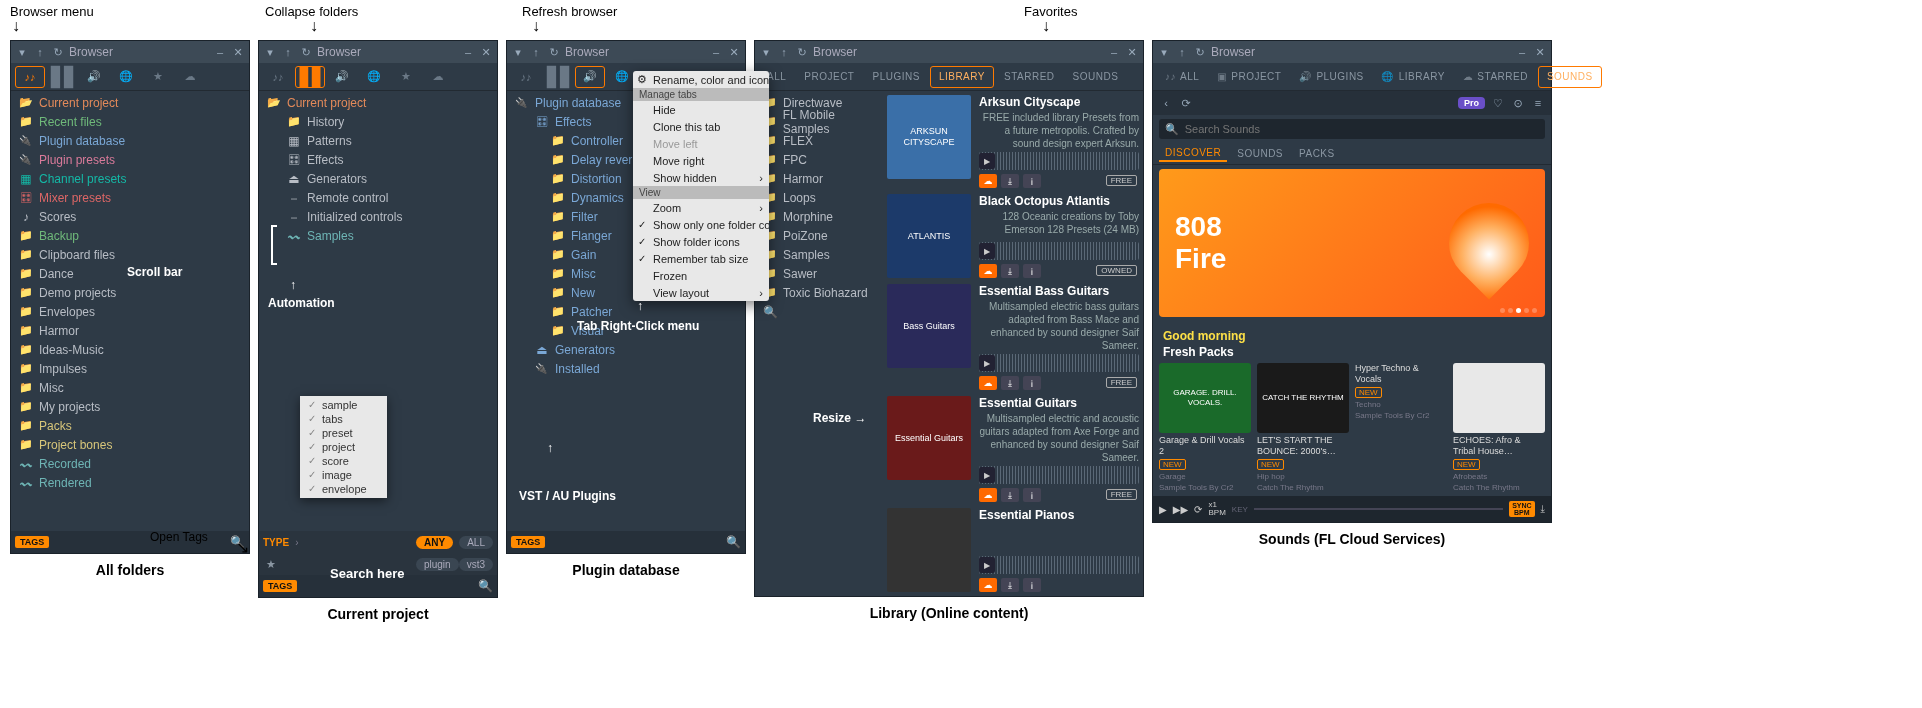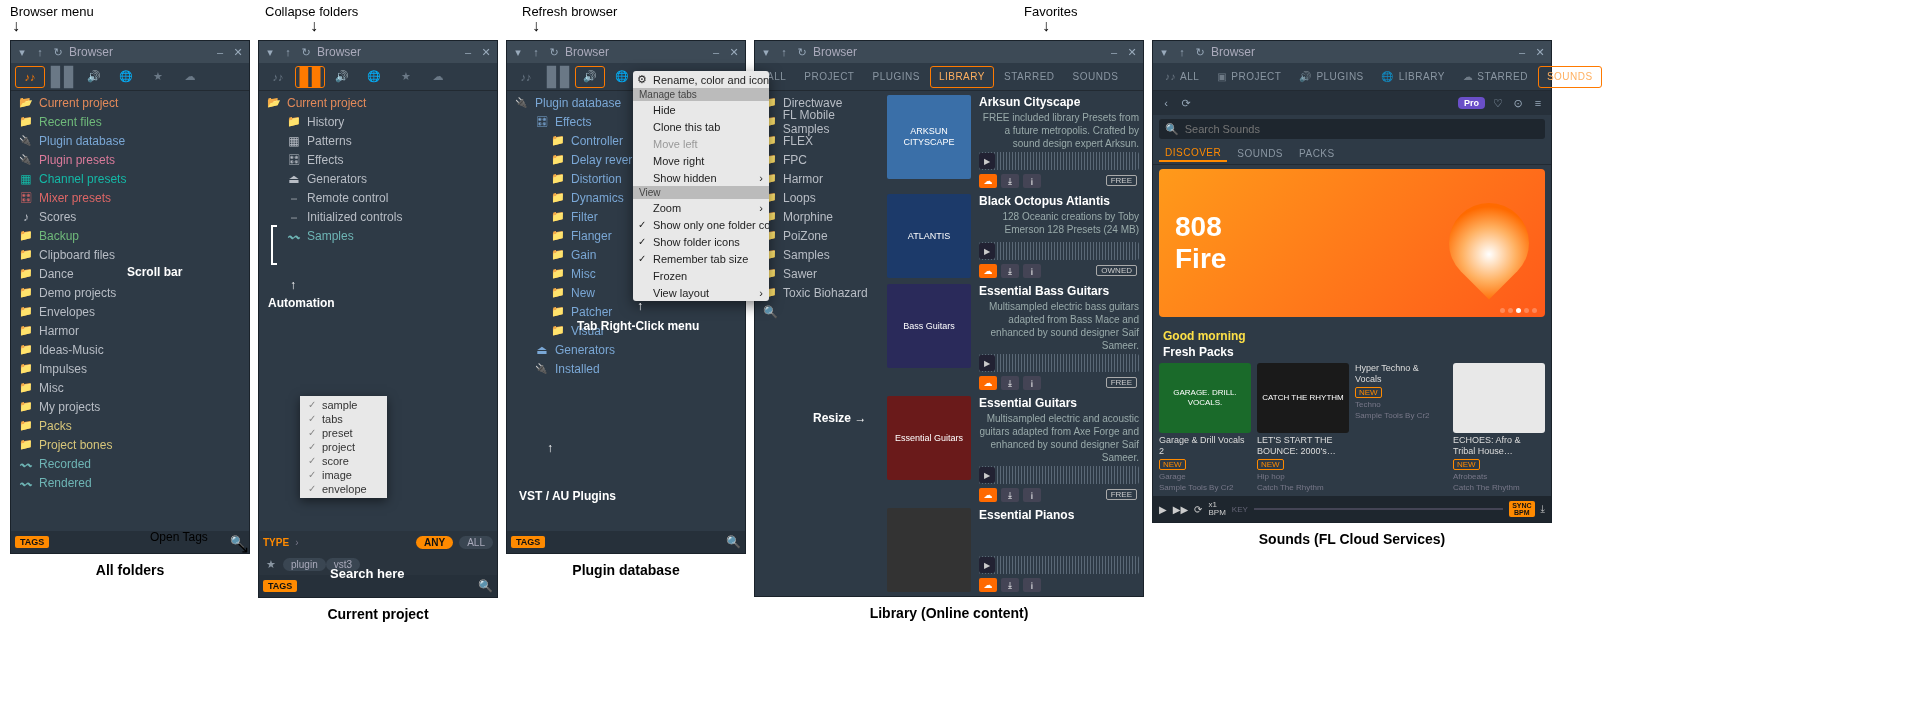--- a/index.html
+++ b/index.html
@@ -96,21 +96,21 @@
   .ico-note::before { content: "♪"; }
   .ico-gen::before { content: "⏏"; }
   .ico-box::before { content: "▦"; }
   .ico-slider::before { content: "⎯"; }
 
   .tagbar {
     display: flex;
     align-items: center;
     height: 22px;
     background: #26303a;
-    padding: 0 4px; gap: 6px;
+    padding: 0 4px; gap: 6px; justify-content: space-between;
   }
   .tagbar .label {
     background: #ff8a00; color: #111;
     font-size: 9px; font-weight: bold;
     padding: 1px 5px; border-radius: 2px;
   }
   .tagbar .search {
     flex: 1; background: transparent; border: none;
     color: #ccc; font-size: 11px; outline: none;
   }

